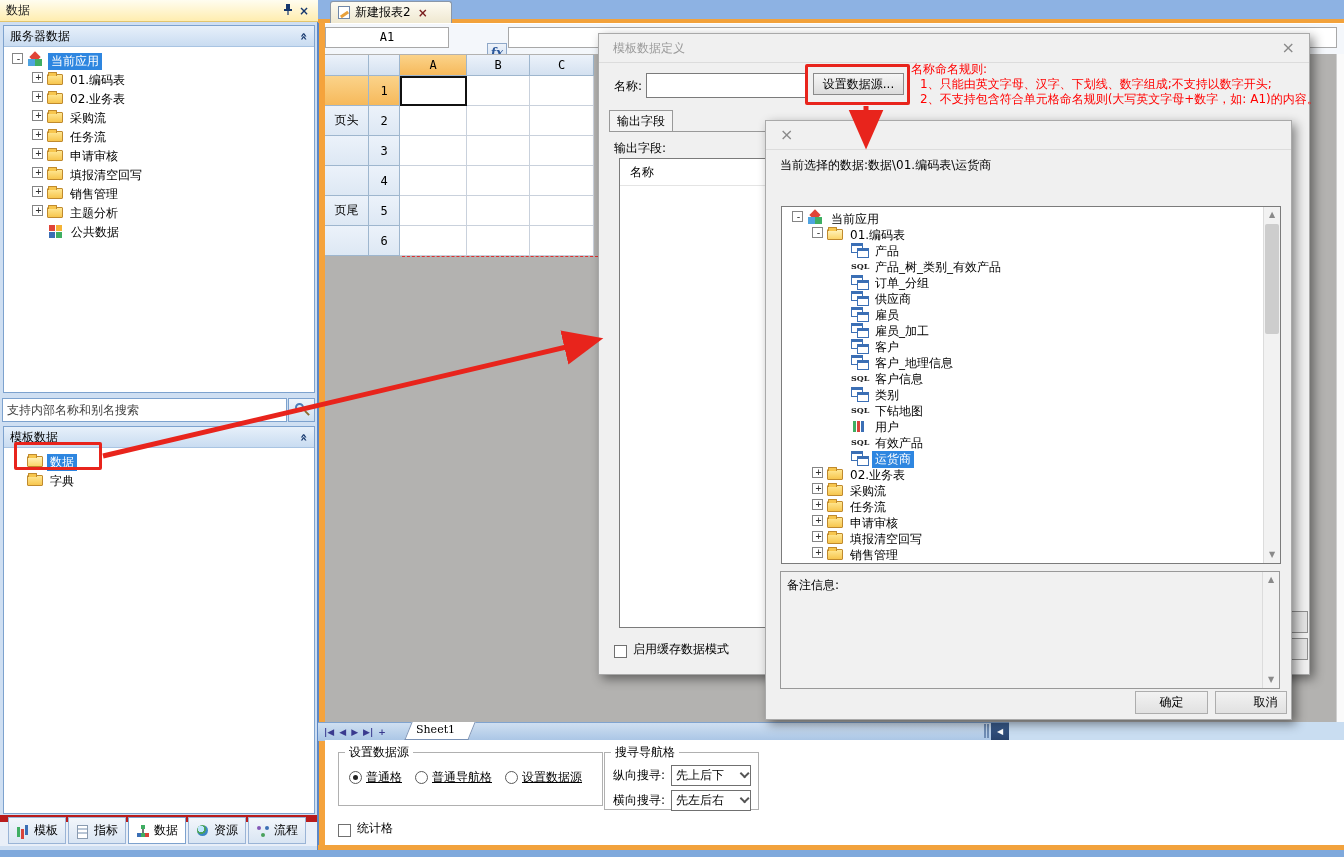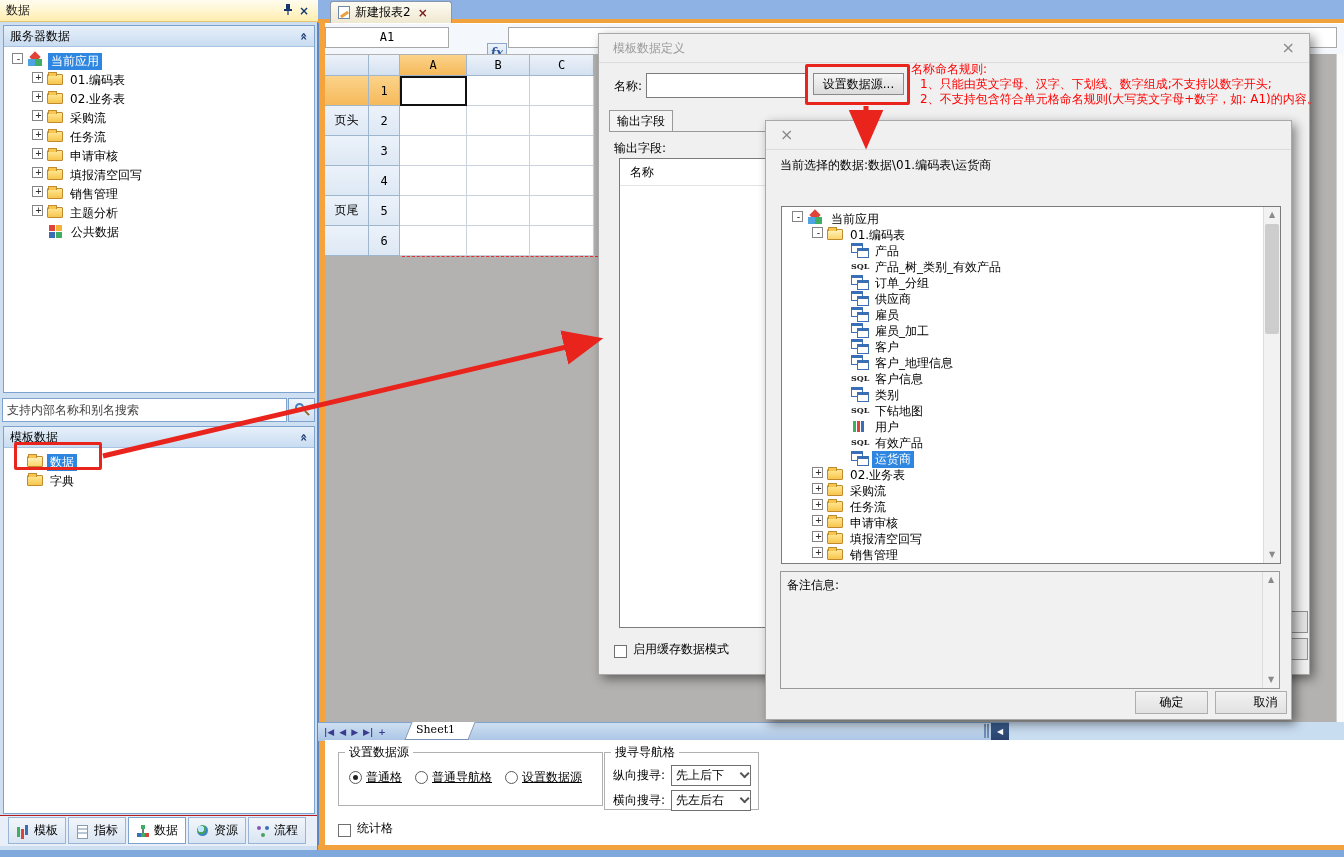--- a/index.html
+++ b/index.html
@@ -41,21 +41,21 @@
   .icon-squares::before{content:"";position:absolute;left:2px;top:1px;width:6px;height:6px;background:#e04438;box-shadow:7px 0 #f5b335,0 7px #3b6fb5,7px 7px #3fae62;}
   .icon-users::before{content:"";position:absolute;left:2px;top:2px;width:3px;height:11px;background:#3fae62;box-shadow:4px 0 #d8433b,8px 0 #3b6fb5;}
   #search-row{left:2px;top:398px;width:314px;height:25px;display:flex;}
   #search-input{width:285px;height:24px;border:1px solid #7da2ce;background:#fff;padding:0 4px;font:12px "DejaVu Sans",sans-serif;color:#444;}
   #search-btn{width:27px;height:24px;margin-left:1px;background:linear-gradient(#eef4fb,#cfe0f2);border:1px solid #7da2ce;position:relative;cursor:pointer;}
   #search-btn i{position:absolute;left:6px;top:4px;width:9px;height:9px;border:2px solid #4b7cb8;border-radius:50%;}
   #search-btn i::after{content:"";position:absolute;left:7px;top:7px;width:6px;height:2px;background:#8a6a30;transform:rotate(45deg);}
   #template-box{left:3px;top:426px;width:312px;height:388px;}
   #template-tree{padding:6px 2px 0 2px;}
   
-  #lp-tabs{left:0;top:815px;width:317px;height:31px;background:#e9eff8;border-top:1px solid #b91c1c;display:flex;align-items:flex-end;padding:0 0 2px 8px;gap:2px;}
+  #lp-tabs{left:0;top:815px;width:317px;height:31px;background:#e9eff8;border-top:7px solid #b91c1c;display:flex;align-items:flex-end;padding:0 0 2px 8px;gap:2px;}
   .lptab{display:flex;align-items:center;gap:4px;padding:4px 7px;border:1px solid #9ab4d6;background:linear-gradient(#f2f6fb,#d9e5f3);cursor:pointer;white-space:nowrap;}
   .lptab.selected{background:#fff;border-color:#7da2ce;}
   .tabicon{width:14px;height:14px;position:relative;flex:none;}
   .icon-template::before{content:"";position:absolute;left:1px;top:3px;width:3px;height:10px;background:#3fae62;box-shadow:4px 2px #d8433b,8px -2px #3b6fb5;}
   .icon-metric::before{content:"";position:absolute;left:1px;top:1px;width:9px;height:12px;border:1px solid #8a9bb0;background:linear-gradient(#fff 0 2px,#b9c6d6 2px 4px,#fff 4px 6px,#b9c6d6 6px 8px,#fff 8px);}
   .icon-data::before{content:"";position:absolute;left:5px;top:1px;width:4px;height:4px;background:#3fae62;box-shadow:-4px 8px #3b6fb5,0 8px #3fae62,4px 8px #d8433b;}
   .icon-data::after{content:"";position:absolute;left:6px;top:5px;width:2px;height:4px;background:#777;}
   .icon-resource::before{content:"";position:absolute;left:1px;top:1px;width:11px;height:11px;border-radius:50%;background:radial-gradient(circle at 4px 4px,#bfe6ff 0 3px,#49a15c 3px 5px,#3b86c4 5px);}
   .icon-flow::before{content:"";position:absolute;left:1px;top:2px;width:4px;height:4px;border-radius:50%;background:#8458b8;box-shadow:8px 0 #3b6fb5,4px 7px #49a15c;}
 

